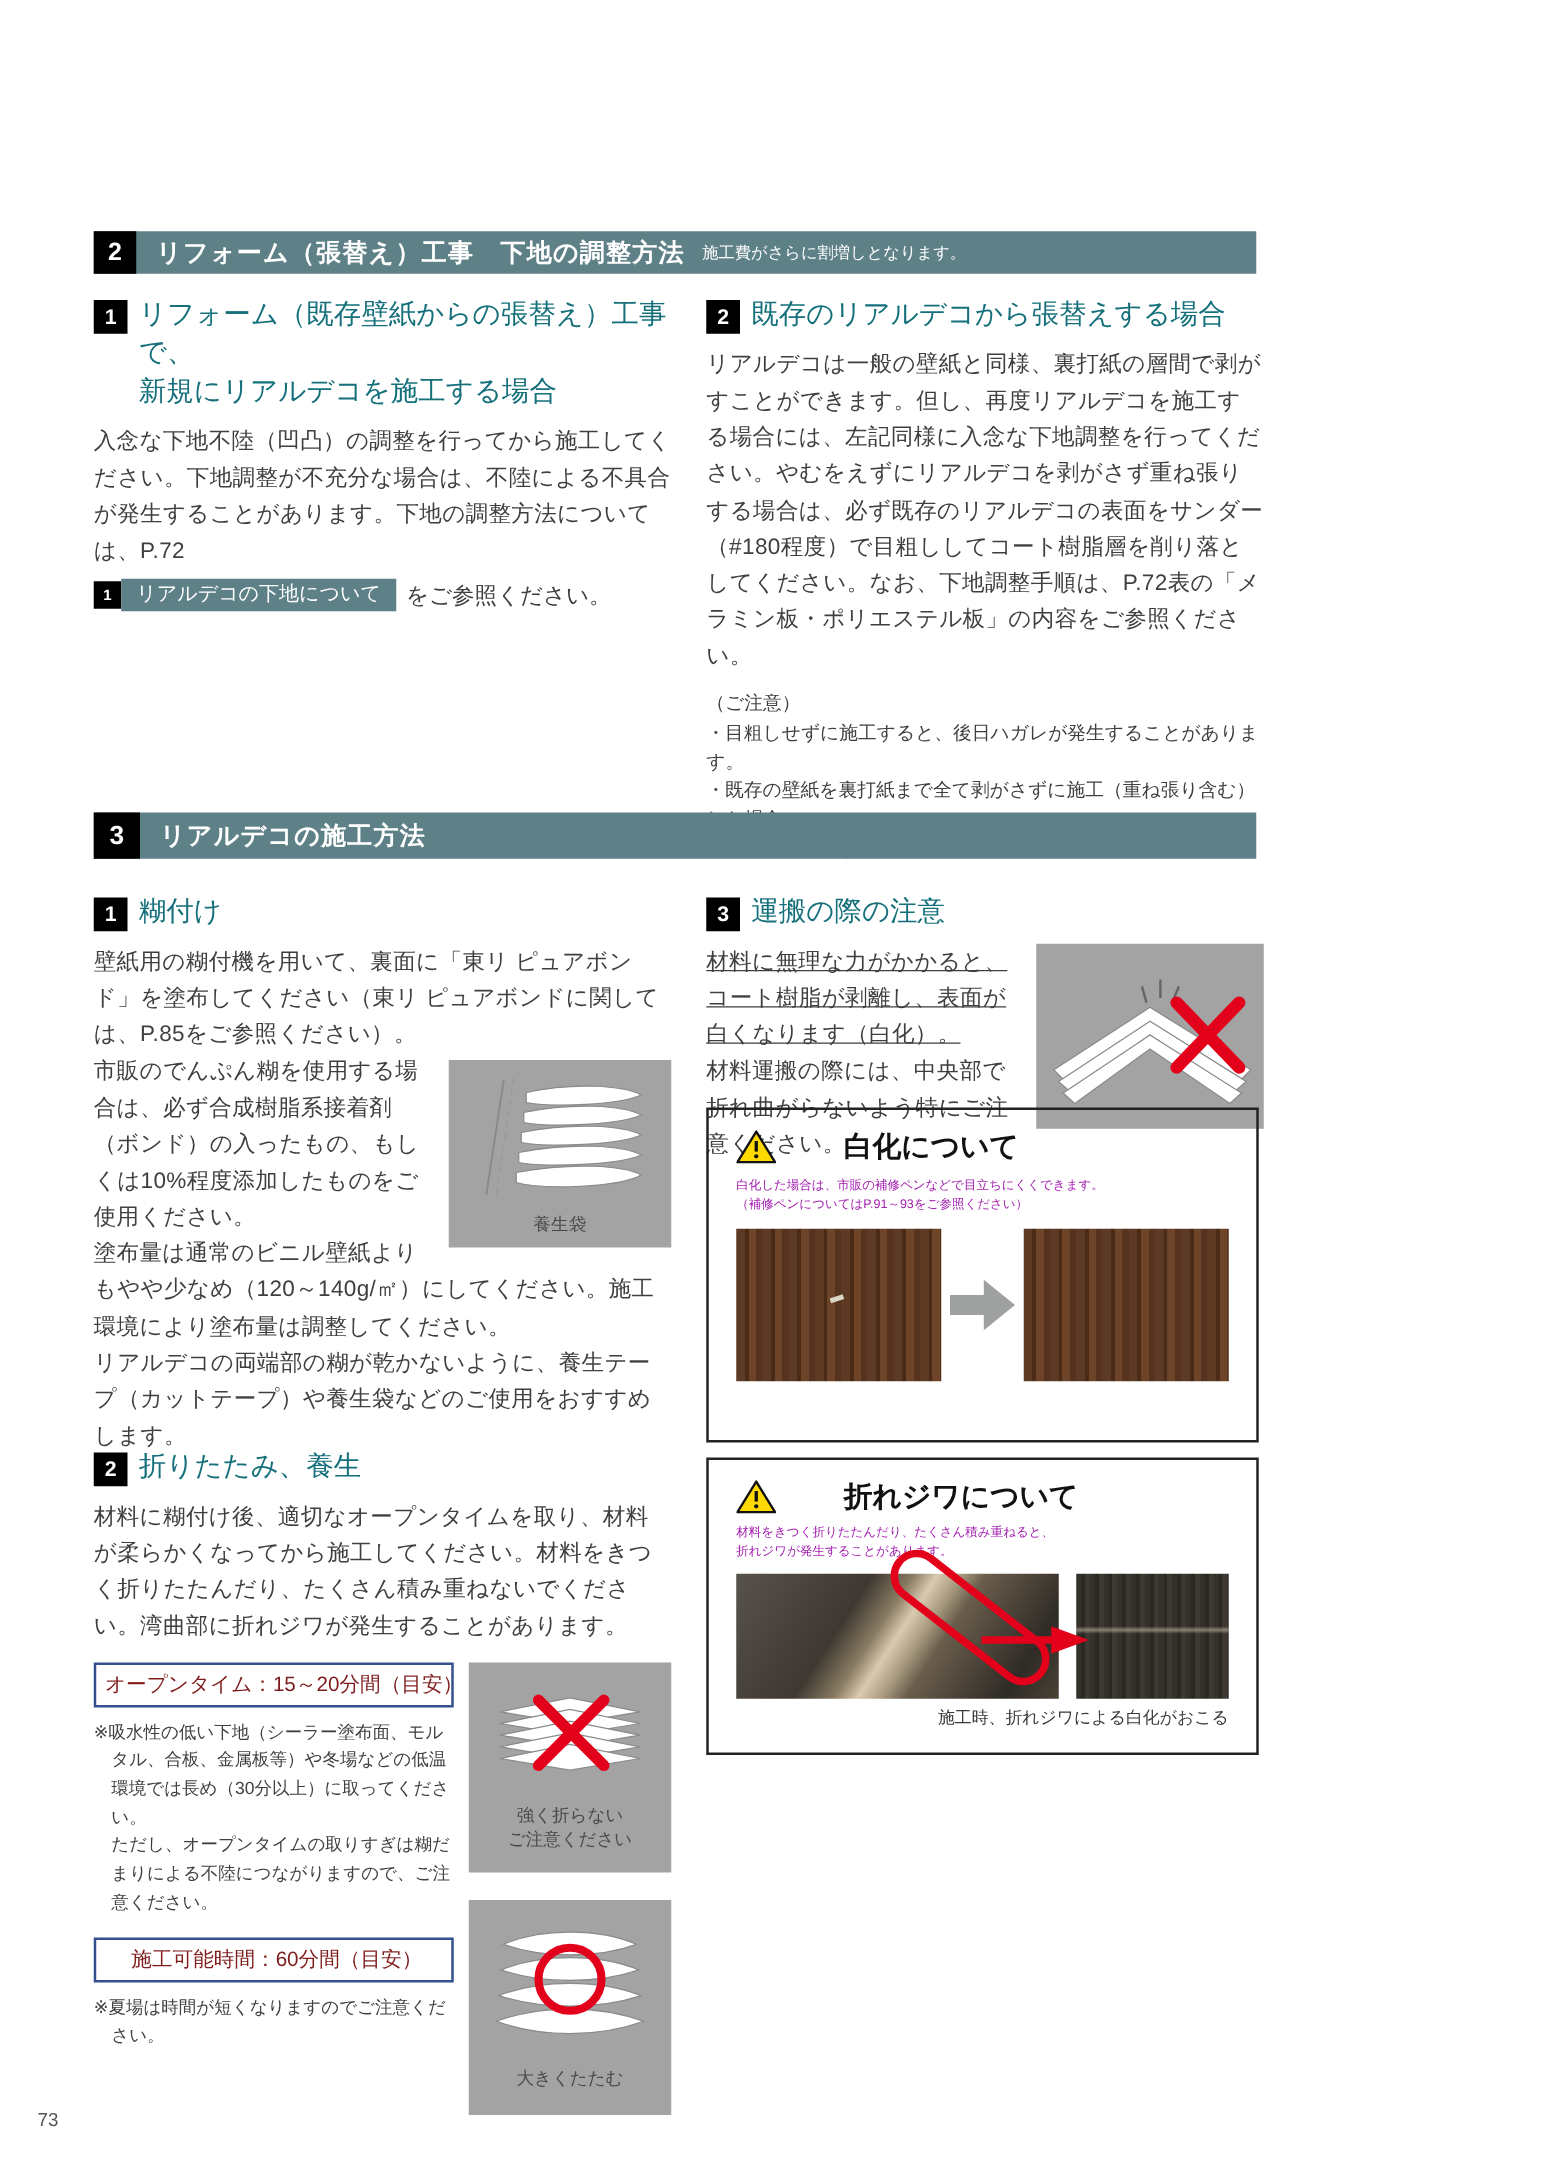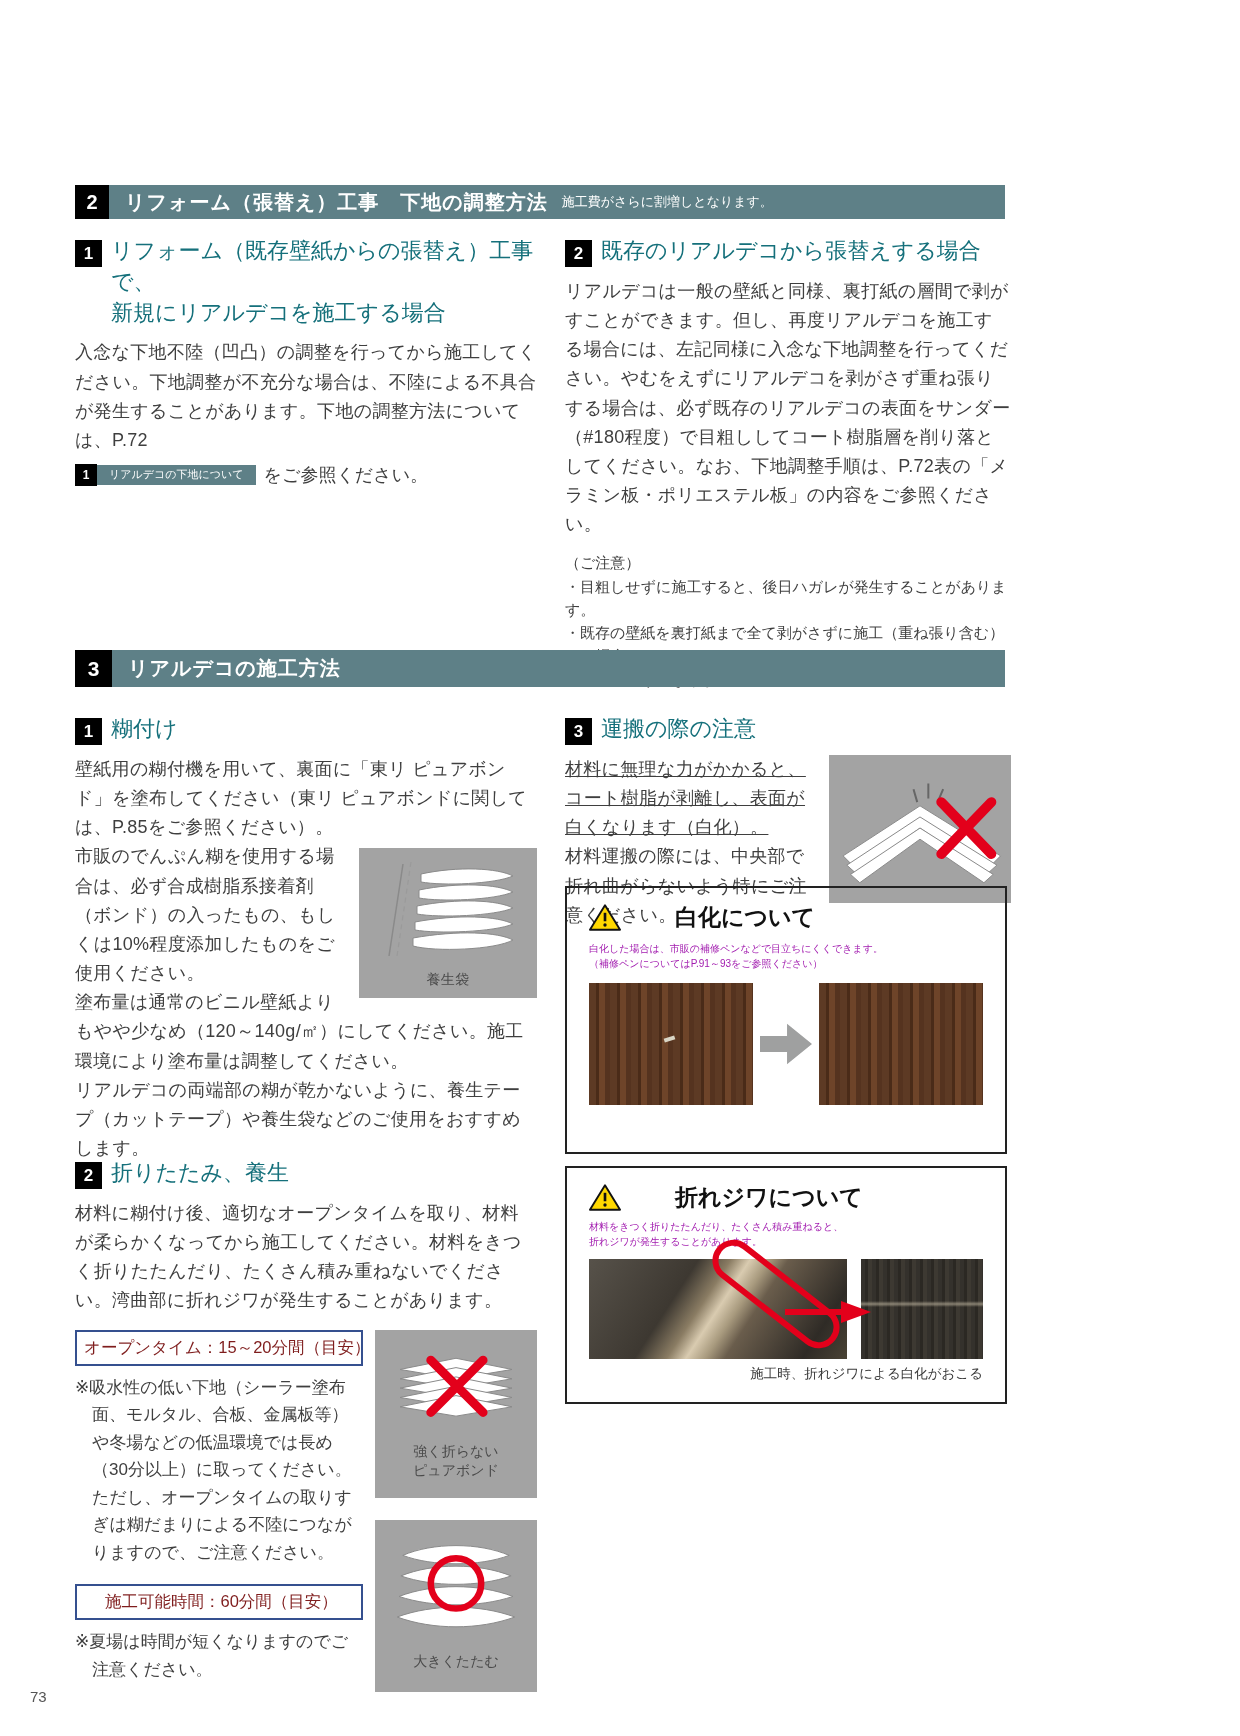--- a/index.html
+++ b/index.html
@@ -33,32 +33,32 @@
   #fold{left:75px;top:1158px;width:462px;}
   #carry{left:565px;top:714px;width:446px;}
   #whitening{left:565px;top:886px;width:442px;height:268px;border:2px solid #222;box-sizing:border-box;padding:14px 22px 0 22px;}
   #crease{left:565px;top:1166px;width:442px;height:238px;border:2px solid #222;box-sizing:border-box;padding:14px 22px 0 22px;}
   #pagenum{left:30px;top:1688px;font-size:15px;color:#555;}
 
   
   .refrow{display:flex;align-items:center;margin-top:8px;}
   .refrow .mini{width:22px;height:22px;background:#000;color:#fff;font-size:12px;font-weight:bold;
                 display:flex;align-items:center;justify-content:center;flex:none;}
-  .refrow .lbl{background:#5e8087;color:#fff;font-size:11px;padding:2px 12px 3px 12px;white-space:nowrap;}
+  .refrow .lbl{background:#5e8087;color:#fff;font-size:16px;padding:2px 12px 3px 12px;white-space:nowrap;}
   .refrow .suf{font-size:18px;margin-left:8px;}
 
   
   .figbox{background:#a3a3a3;text-align:center;box-sizing:border-box;}
   .figcap{font-size:14px;color:#4a4a4a;line-height:1.4;}
   #paste-fig{float:right;width:178px;height:150px;margin:6px 0 6px 12px;padding-top:8px;}
   .fold-cols{display:flex;margin-top:14px;}
   .fold-left{width:288px;flex:none;}
   .fold-right{width:162px;flex:none;margin-left:12px;}
   .ruledbox{border:2px solid #35508f;padding:5px 7px;font-size:16.5px;white-space:nowrap;color:#7f1d1d;}
-  .fnote{font-size:17px;line-height:1.62;margin-top:8px;}
+  .fnote{font-size:14px;line-height:1.62;margin-top:8px;}
   .hang{text-indent:-1em;padding-left:1em;}
   .indent1{padding-left:1em;}
   #figA{height:168px;padding-top:12px;}
   #figB{height:172px;margin-top:22px;padding-top:10px;}
 
   
   .carry-cols{display:flex;}
   .carry-text{width:252px;flex:none;}
   #carry-fig{width:182px;height:148px;margin-left:12px;padding-top:4px;}
 
@@ -176,21 +176,21 @@
           <svg class="sheet-svg" width="140" height="96" viewBox="0 0 150 100">
             <path d="M15 28 L75 16 L135 28 L75 38 Z" fill="#fff" stroke="#8a8a8a"></path>
             <path d="M15 38 L75 26 L135 38 L75 48 Z" fill="#fff" stroke="#8a8a8a"></path>
             <path d="M15 48 L75 36 L135 48 L75 58 Z" fill="#fff" stroke="#8a8a8a"></path>
             <path d="M15 58 L75 46 L135 58 L75 68 Z" fill="#fff" stroke="#8a8a8a"></path>
             <path d="M15 68 L75 56 L135 68 L75 78 Z" fill="#fff" stroke="#8a8a8a"></path>
             <path d="M48 18 L104 74 M104 18 L48 74" stroke="#e3001b" stroke-width="9" stroke-linecap="round" fill="none"></path>
           </svg>
           <div class="figcap">
             <span>強く折らない</span><br>
-            <span>ピュアボンド</span>
+            <span>ご注意ください</span>
           </div>
         </div>
         <div class="figbox" id="figB">
           <svg class="sheet-svg" width="140" height="118" viewBox="0 0 150 124">
             <path d="M18 26 C50 12 100 12 132 26 C100 38 50 38 18 26 Z" fill="#fff" stroke="#8a8a8a"></path>
             <path d="M16 48 C50 34 100 34 134 48 C100 60 50 60 16 48 Z" fill="#fff" stroke="#8a8a8a"></path>
             <path d="M14 70 C50 56 100 56 136 70 C100 82 50 82 14 70 Z" fill="#fff" stroke="#8a8a8a"></path>
             <path d="M12 92 C50 78 100 78 138 92 C100 106 50 106 12 92 Z" fill="#fff" stroke="#8a8a8a"></path>
             <circle cx="75" cy="56" r="27" fill="none" stroke="#e3001b" stroke-width="7"></circle>
           </svg>

